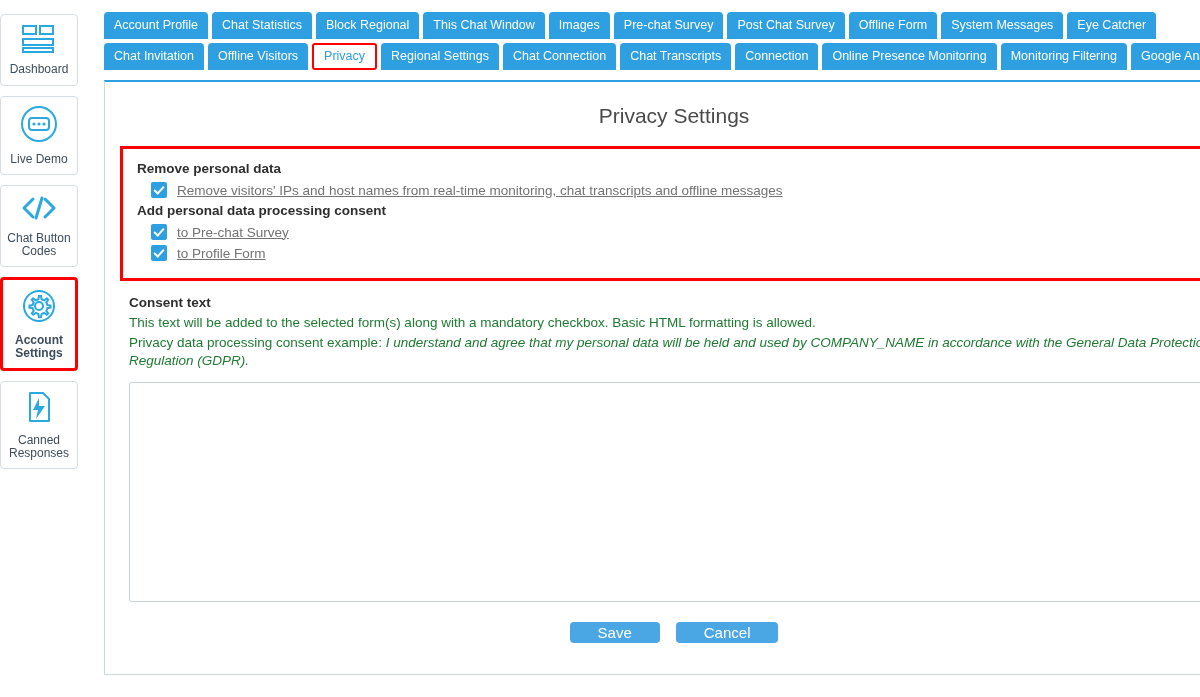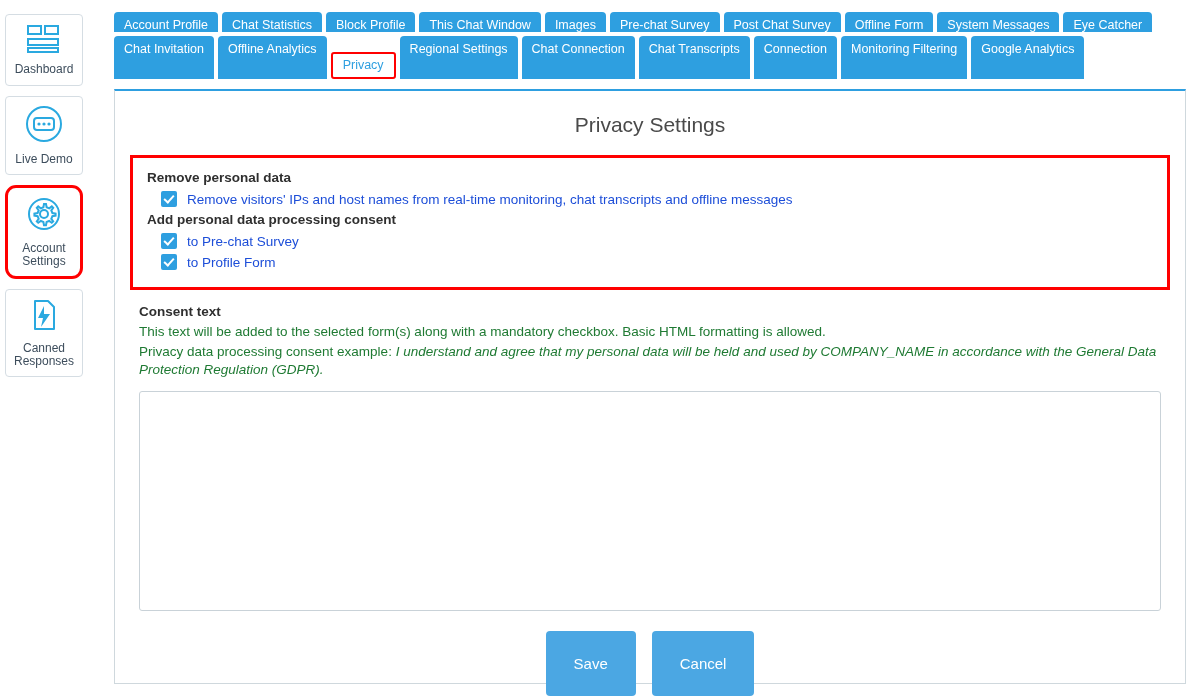--- a/index.html
+++ b/index.html
@@ -35,21 +35,22 @@
     background: #fff;
     display: flex;
     flex-direction: column;
     align-items: center;
     justify-content: center;
     padding: 8px 2px 8px 2px;
     cursor: pointer;
   }
   .side-item.selected {
     border: 3px solid #ff0000;
-    border-radius: 11px;
+    border-radius: 4px;
+    font-weight: bold;
   }
   .side-label {
     margin-top: 6px;
     font-size: 12px;
     color: #3d4d5c;
     text-align: center;
     line-height: 13px;
   }
   .side-icon { color: #2aa9e0; display: block; }
 
@@ -58,33 +59,32 @@
     flex: 1;
     padding: 12px 14px 0 14px;
     position: relative;
   }
   .tabs-wrap { display: flex; flex-direction: column; gap: 4px; }
   .tab-row { display: flex; flex-wrap: nowrap; gap: 4px; }
   .tab {
     background: #2e9fe0;
     color: #ffffff;
     font-size: 12.5px;
-    padding: 6px 10px 0 10px;
+    padding: 6px 10px 7px 10px;
     border-radius: 4px 4px 0 0;
     white-space: nowrap;
     cursor: pointer;
     line-height: 14px;
   }
   .tab.active {
     background: #ffffff;
     color: #2e9fe0;
     border: 2px solid #ff0000;
     border-radius: 3px;
     padding: 4px 10px 5px 10px;
-    margin-top: 16px;
   }
 
   .panel {
     margin-top: 10px;
     border: 1px solid #cfd8dd;
     border-top: 2px solid #2e9fe0;
     background: #ffffff;
     height: 595px;
     padding: 16px 20px 0 20px;
     position: relative;
@@ -126,21 +126,22 @@
     position: absolute;
     left: 5px; top: 2px;
     width: 4px; height: 8px;
     border: solid #ffffff;
     border-width: 0 2px 2px 0;
     transform: rotate(42deg);
   }
   .check-label {
     margin-left: 10px;
     font-size: 13.5px;
-    color: #1d4ed8;
+    color: #737373;
+    text-decoration: underline;
   }
 
   .consent-title {
     font-size: 13.5px;
     font-weight: bold;
     color: #2f2f2f;
     margin: 14px 0 4px 4px;
   }
   .consent-line {
     font-size: 13.5px;
@@ -168,21 +169,21 @@
     justify-content: center;
     gap: 16px;
     margin-top: 16px;
   }
   .btn {
     background: #4ba7e3;
     color: #ffffff;
     border: none;
     border-radius: 4px;
     font-size: 15px;
-    padding: 24px 28px;
+    padding: 2px 28px;
     cursor: pointer;
     font-family: "Liberation Sans", sans-serif;
   }
 </style>
 </head>
 <body>
 
 <div class="app">
 
   <div class="sidebar">
@@ -205,20 +206,30 @@
           <circle cx="19" cy="19" r="17" fill="none" stroke="#2aa9e0" stroke-width="2"></circle>
           <rect x="9" y="13" width="20" height="12" rx="3" fill="none" stroke="#2aa9e0" stroke-width="2"></rect>
           <circle cx="14" cy="19" r="1.6" fill="#2aa9e0"></circle>
           <circle cx="19" cy="19" r="1.6" fill="#2aa9e0"></circle>
           <circle cx="24" cy="19" r="1.6" fill="#2aa9e0"></circle>
         </svg>
       </span>
       <div class="side-label">Live Demo</div>
     </div>
 
+    <div class="side-item">
+      <span class="side-icon">
+        <svg width="38" height="28" viewBox="0 0 38 28">
+          <polyline points="13,5 4,14 13,23" fill="none" stroke="#2aa9e0" stroke-width="3" stroke-linecap="round" stroke-linejoin="round"></polyline>
+          <polyline points="25,5 34,14 25,23" fill="none" stroke="#2aa9e0" stroke-width="3" stroke-linecap="round" stroke-linejoin="round"></polyline>
+          <line x1="22" y1="4" x2="16" y2="24" stroke="#2aa9e0" stroke-width="3" stroke-linecap="round"></line>
+        </svg>
+      </span>
+      <div class="side-label">Chat Button Codes</div>
+    </div>
 
 
     <div class="side-item selected">
       <span class="side-icon">
         <svg width="36" height="36" viewBox="0 0 36 36">
           <circle cx="18" cy="18" r="15" fill="none" stroke="#2aa9e0" stroke-width="2"></circle>
           <path d="M18 8 l2 0 .6 3.2 2.6 1.1 2.6-1.9 1.4 1.4 -1.9 2.6 1.1 2.6 3.2 .6 0 2 -3.2 .6 -1.1 2.6 1.9 2.6 -1.4 1.4 -2.6-1.9 -2.6 1.1 -.6 3.2 -2 0 -.6-3.2 -2.6-1.1 -2.6 1.9 -1.4-1.4 1.9-2.6 -1.1-2.6 -3.2-.6 0-2 3.2-.6 1.1-2.6 -1.9-2.6 1.4-1.4 2.6 1.9 2.6-1.1z" fill="none" stroke="#2aa9e0" stroke-width="2"></path>
           <circle cx="18" cy="18" r="4" fill="none" stroke="#2aa9e0" stroke-width="2"></circle>
         </svg>
       </span>
@@ -236,37 +247,38 @@
     </div>
 
   </div>
 
   <div class="main">
 
     <div class="tabs-wrap">
       <div class="tab-row">
         <div class="tab">Account Profile</div>
         <div class="tab">Chat Statistics</div>
-        <div class="tab">Block Profile</div>
+        <div class="tab">Block Regional</div>
         <div class="tab">This Chat Window</div>
         <div class="tab">Images</div>
         <div class="tab">Pre-chat Survey</div>
         <div class="tab">Post Chat Survey</div>
         <div class="tab">Offline Form</div>
         <div class="tab">System Messages</div>
         <div class="tab">Eye Catcher</div>
       </div>
       <div class="tab-row">
         <div class="tab">Chat Invitation</div>
-        <div class="tab">Offline Analytics</div>
+        <div class="tab">Offline Visitors</div>
         <div class="tab active">Privacy</div>
         <div class="tab">Regional Settings</div>
         <div class="tab">Chat Connection</div>
         <div class="tab">Chat Transcripts</div>
         <div class="tab">Connection</div>
+        <div class="tab">Online Presence Monitoring</div>
         <div class="tab">Monitoring Filtering</div>
         <div class="tab">Google Analytics</div>
       </div>
     </div>
 
     <div class="panel">
 
       <div class="panel-title">Privacy Settings</div>
 
       <div class="highlight-box">

